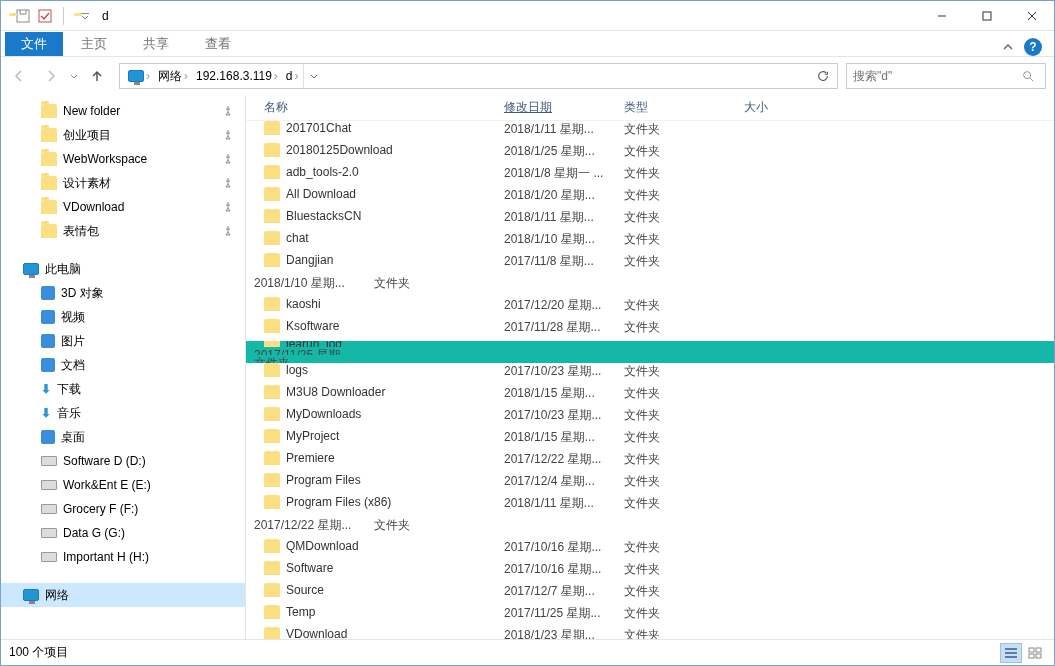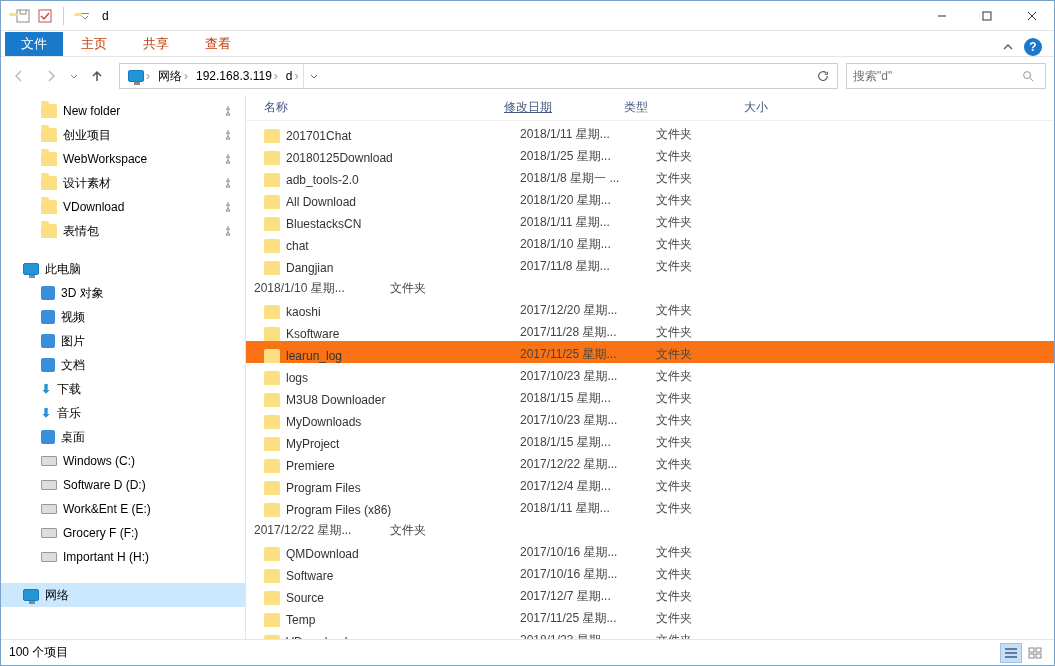--- a/index.html
+++ b/index.html
@@ -6,21 +6,21 @@
 body { background: #fff; overflow: hidden; user-select: none; }
 .window { width: 1055px; height: 666px; border: 1px solid #7aa2c9; display: flex; flex-direction: column; background: #fff; }
 .titlebar { height: 30px; display: flex; align-items: center; background: #fff; border-bottom: 1px solid #e5e5e5; }
 .titlebar-left { display: flex; align-items: center; gap: 6px; padding-left: 8px; }
 .qat-sep { width: 1px; height: 18px; background: #ccc; margin: 0 4px; }
 .titlebar-title { margin-left: 6px; font-size: 12px; }
 .titlebar-controls { margin-left: auto; display: flex; }
 .tctl { width: 45px; height: 30px; display: flex; align-items: center; justify-content: center; color: #333; }
 .ribbon-tabs { display: flex; align-items: flex-end; height: 25px; background: #fff; padding-left: 4px; }
 .file-tab { background: #1979ca; color: #fff; padding: 7px 16px; height: 24px; display: flex; align-items: center; font-size: 13px; }
-.tab { padding: 4px 18px; color: #c2410c; font-size: 13px; height: 24px; display: flex; align-items: center; }
+.tab { padding: 4px 18px; color: #737373; font-size: 13px; height: 24px; display: flex; align-items: center; }
 .ribbon-right { margin-left: auto; display: flex; align-items: center; gap: 10px; padding-right: 12px; }
 .help-ball { width: 18px; height: 18px; border-radius: 50%; background: #1979ca; color: #fff; display: flex; align-items: center; justify-content: center; font-weight: bold; font-size: 12px; }
 .collapse-chev { color: #666; }
 .ribbon-divider { border-top: 1px solid #e5e5e5; }
 .navbar { display: flex; align-items: center; padding: 6px 8px 6px 4px; gap: 4px; }
 .nav-btn { width: 28px; height: 26px; display: flex; align-items: center; justify-content: center; color: #666; }
 .nav-btn.disabled { color: #bbb; }
 .chev-tiny { color: #888; }
 .breadcrumb { flex: 1; display: flex; align-items: center; height: 26px; border: 1px solid #ccc; margin-left: 4px; padding-left: 4px; background: #fff; position: relative; }
 .bc-seg { padding: 0 4px; display: flex; align-items: center; gap: 2px; height: 100%; }
@@ -44,22 +44,22 @@
 .blue-ico { width:14px; height:14px; background:#3a8edb; border-radius:2px; }
 .arrow-ico { color:#2394d4; font-weight:bold; }
 .tree-gap { height: 14px; }
 .main-list { flex: 1; overflow-y: scroll; position: relative; }
 .list-header { display: flex; height: 26px; align-items: center; border-bottom: 1px solid #f0f0f0; position: sticky; top: 0; background: #fff; }
 .col { padding-left: 8px; color: #45587e; }
 .col.name { width: 250px; padding-left: 18px; }
 .col.date { width: 120px; text-decoration: underline; }
 .col.type { width: 120px; }
 .col.size { width: 120px; }
-.row { display: flex; height: 22px; align-items: flex-end; gap: 16px; }
-.row.hl { background: #f97316; }
+.row { display: flex; height: 22px; align-items: flex-start; }
+.row.hl { background: #14b8a6; flex-direction: column; }
 .cell { padding-left: 8px; color: #333; overflow: hidden; white-space: nowrap; text-overflow: ellipsis; }
 .cell.name { width: 250px; padding-left: 18px; display: flex; align-items: center; gap: 6px; }
 .cell.date { width: 120px; color: #444; }
 .cell.type { width: 120px; color: #444; }
 .cell.size { width: 120px; }
 .statusbar { height: 26px; border-top: 1px solid #e5e5e5; display: flex; align-items: center; padding: 0 8px; }
 .view-btns { margin-left: auto; display: flex; gap: 2px; }
 .vbtn { width: 22px; height: 20px; display:flex;align-items:center;justify-content:center; border:1px solid transparent; color:#666; }
 .vbtn.active { background:#c7dff4; border-color:#9cc2e3; }
 svg { display:block; }
@@ -274,33 +274,33 @@
         <div class="tree-item lv2">
           <span class="arrow-ico">⬇</span>
           <span>音乐</span>
         </div>
         <div class="tree-item lv2">
           <span class="blue-ico"></span>
           <span>桌面</span>
         </div>
         <div class="tree-item lv2">
           <span class="drive-ico"></span>
-          <span>Windows (C:)</span>
-        </div>
-        <div class="tree-item lv2">
-          <span class="drive-ico"></span>
           <span>Software D (D:)</span>
         </div>
         <div class="tree-item lv2">
           <span class="drive-ico"></span>
           <span>Work&amp;Ent E (E:)</span>
         </div>
         <div class="tree-item lv2">
           <span class="drive-ico"></span>
           <span>Grocery F (F:)</span>
+        </div>
+        <div class="tree-item lv2">
+          <span class="drive-ico"></span>
+          <span>Data G (G:)</span>
         </div>
         <div class="tree-item lv2">
           <span class="drive-ico"></span>
           <span>Important H (H:)</span>
         </div>
         <div class="tree-gap"></div>
         <div class="tree-item sel">
           <span class="monitor-ico"></span>
           <span>网络</span>
         </div>

